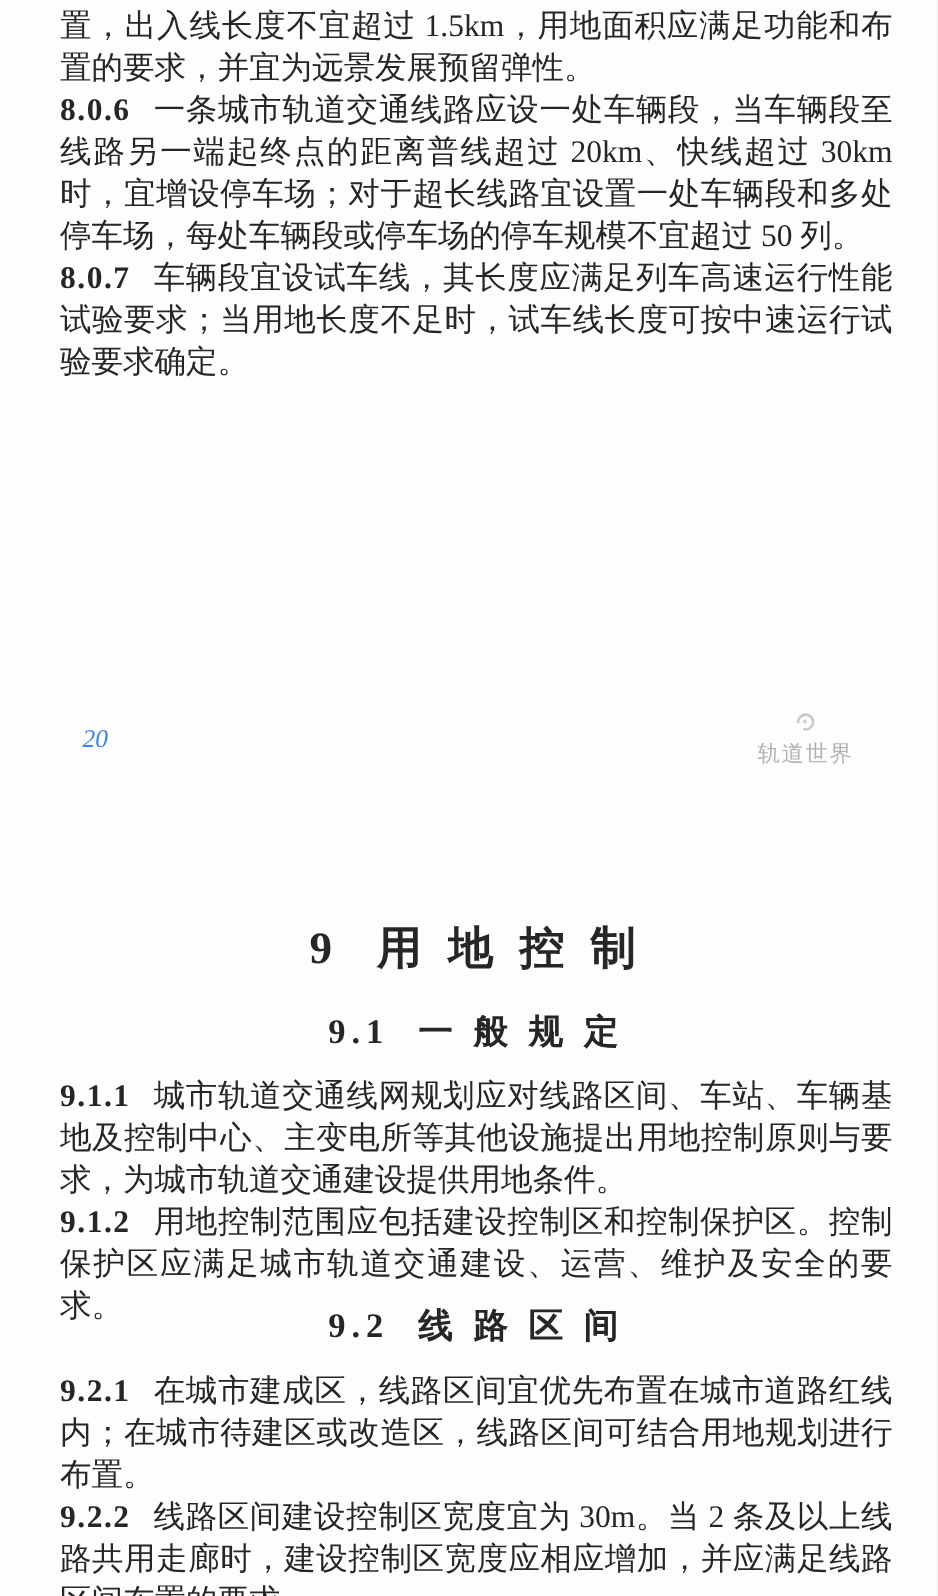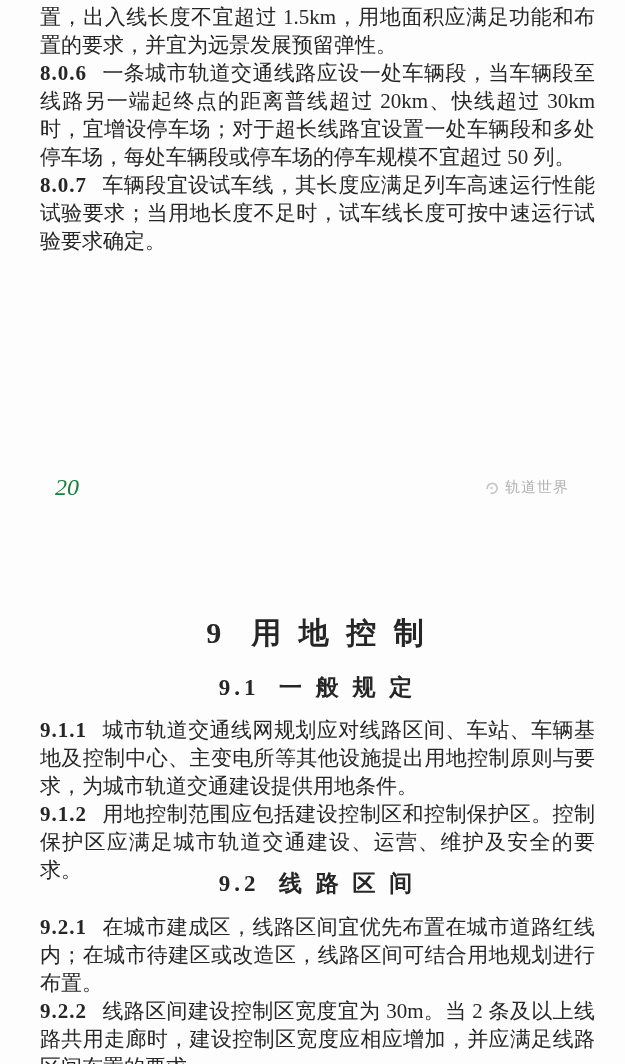--- a/index.html
+++ b/index.html
@@ -26,30 +26,31 @@
     font-family:"Liberation Serif","DejaVu Serif",serif;
   }
   .prev-block{top:3px;}
   .page-footer{
     top:474px;
     display:flex;justify-content:space-between;align-items:center;
   }
   .page-number{
     margin-left:15px;
     font-style:italic;
-    font-size:24px;
-    color:#15803d;
+    font-size:17px;
+    color:#3b82f6;
   }
   .watermark{
     margin-right:26px;
     display:flex;align-items:center;gap:5px;
     color:#b3b3b3;
     font-size:15px;
     font-family:"Liberation Sans","DejaVu Sans",sans-serif;
     letter-spacing:1px;
+    flex-direction:column;
   }
   .watermark svg{display:block;opacity:.8;}
   .chapter-heading{
     top:616px;
     text-align:center;
     font-size:30px;
     font-weight:bold;
     letter-spacing:5px;
     white-space:pre;
     line-height:34px;

